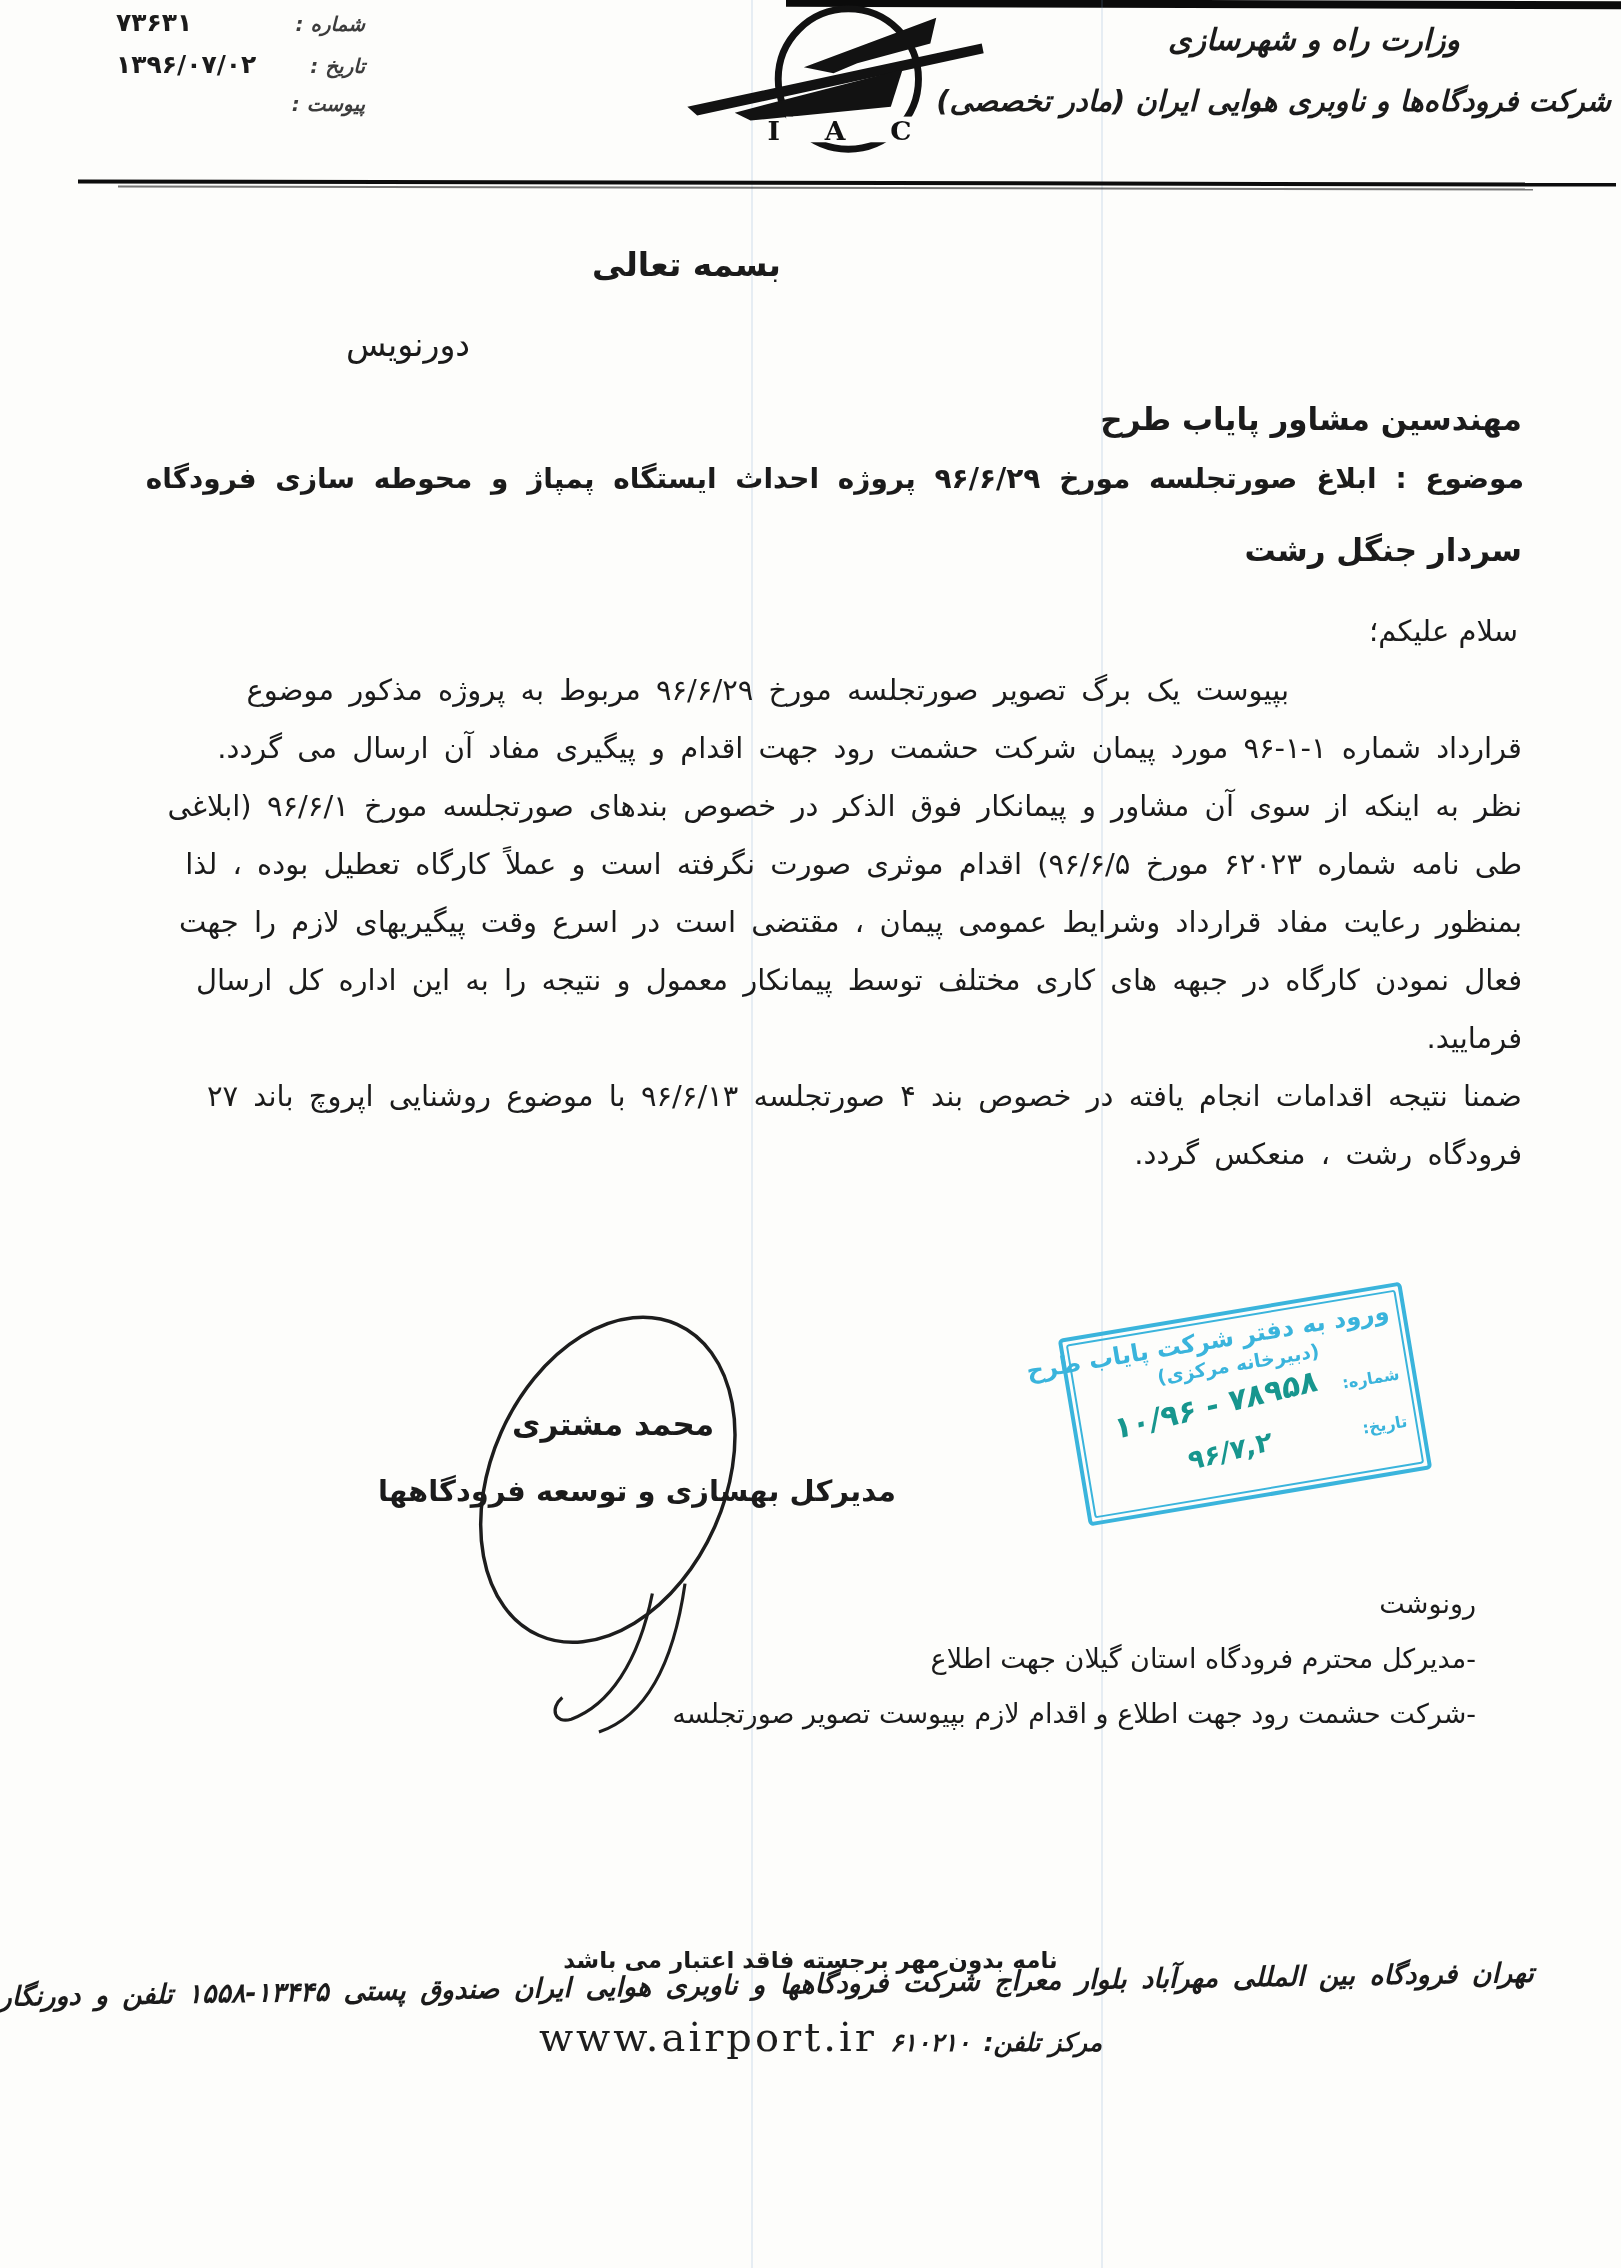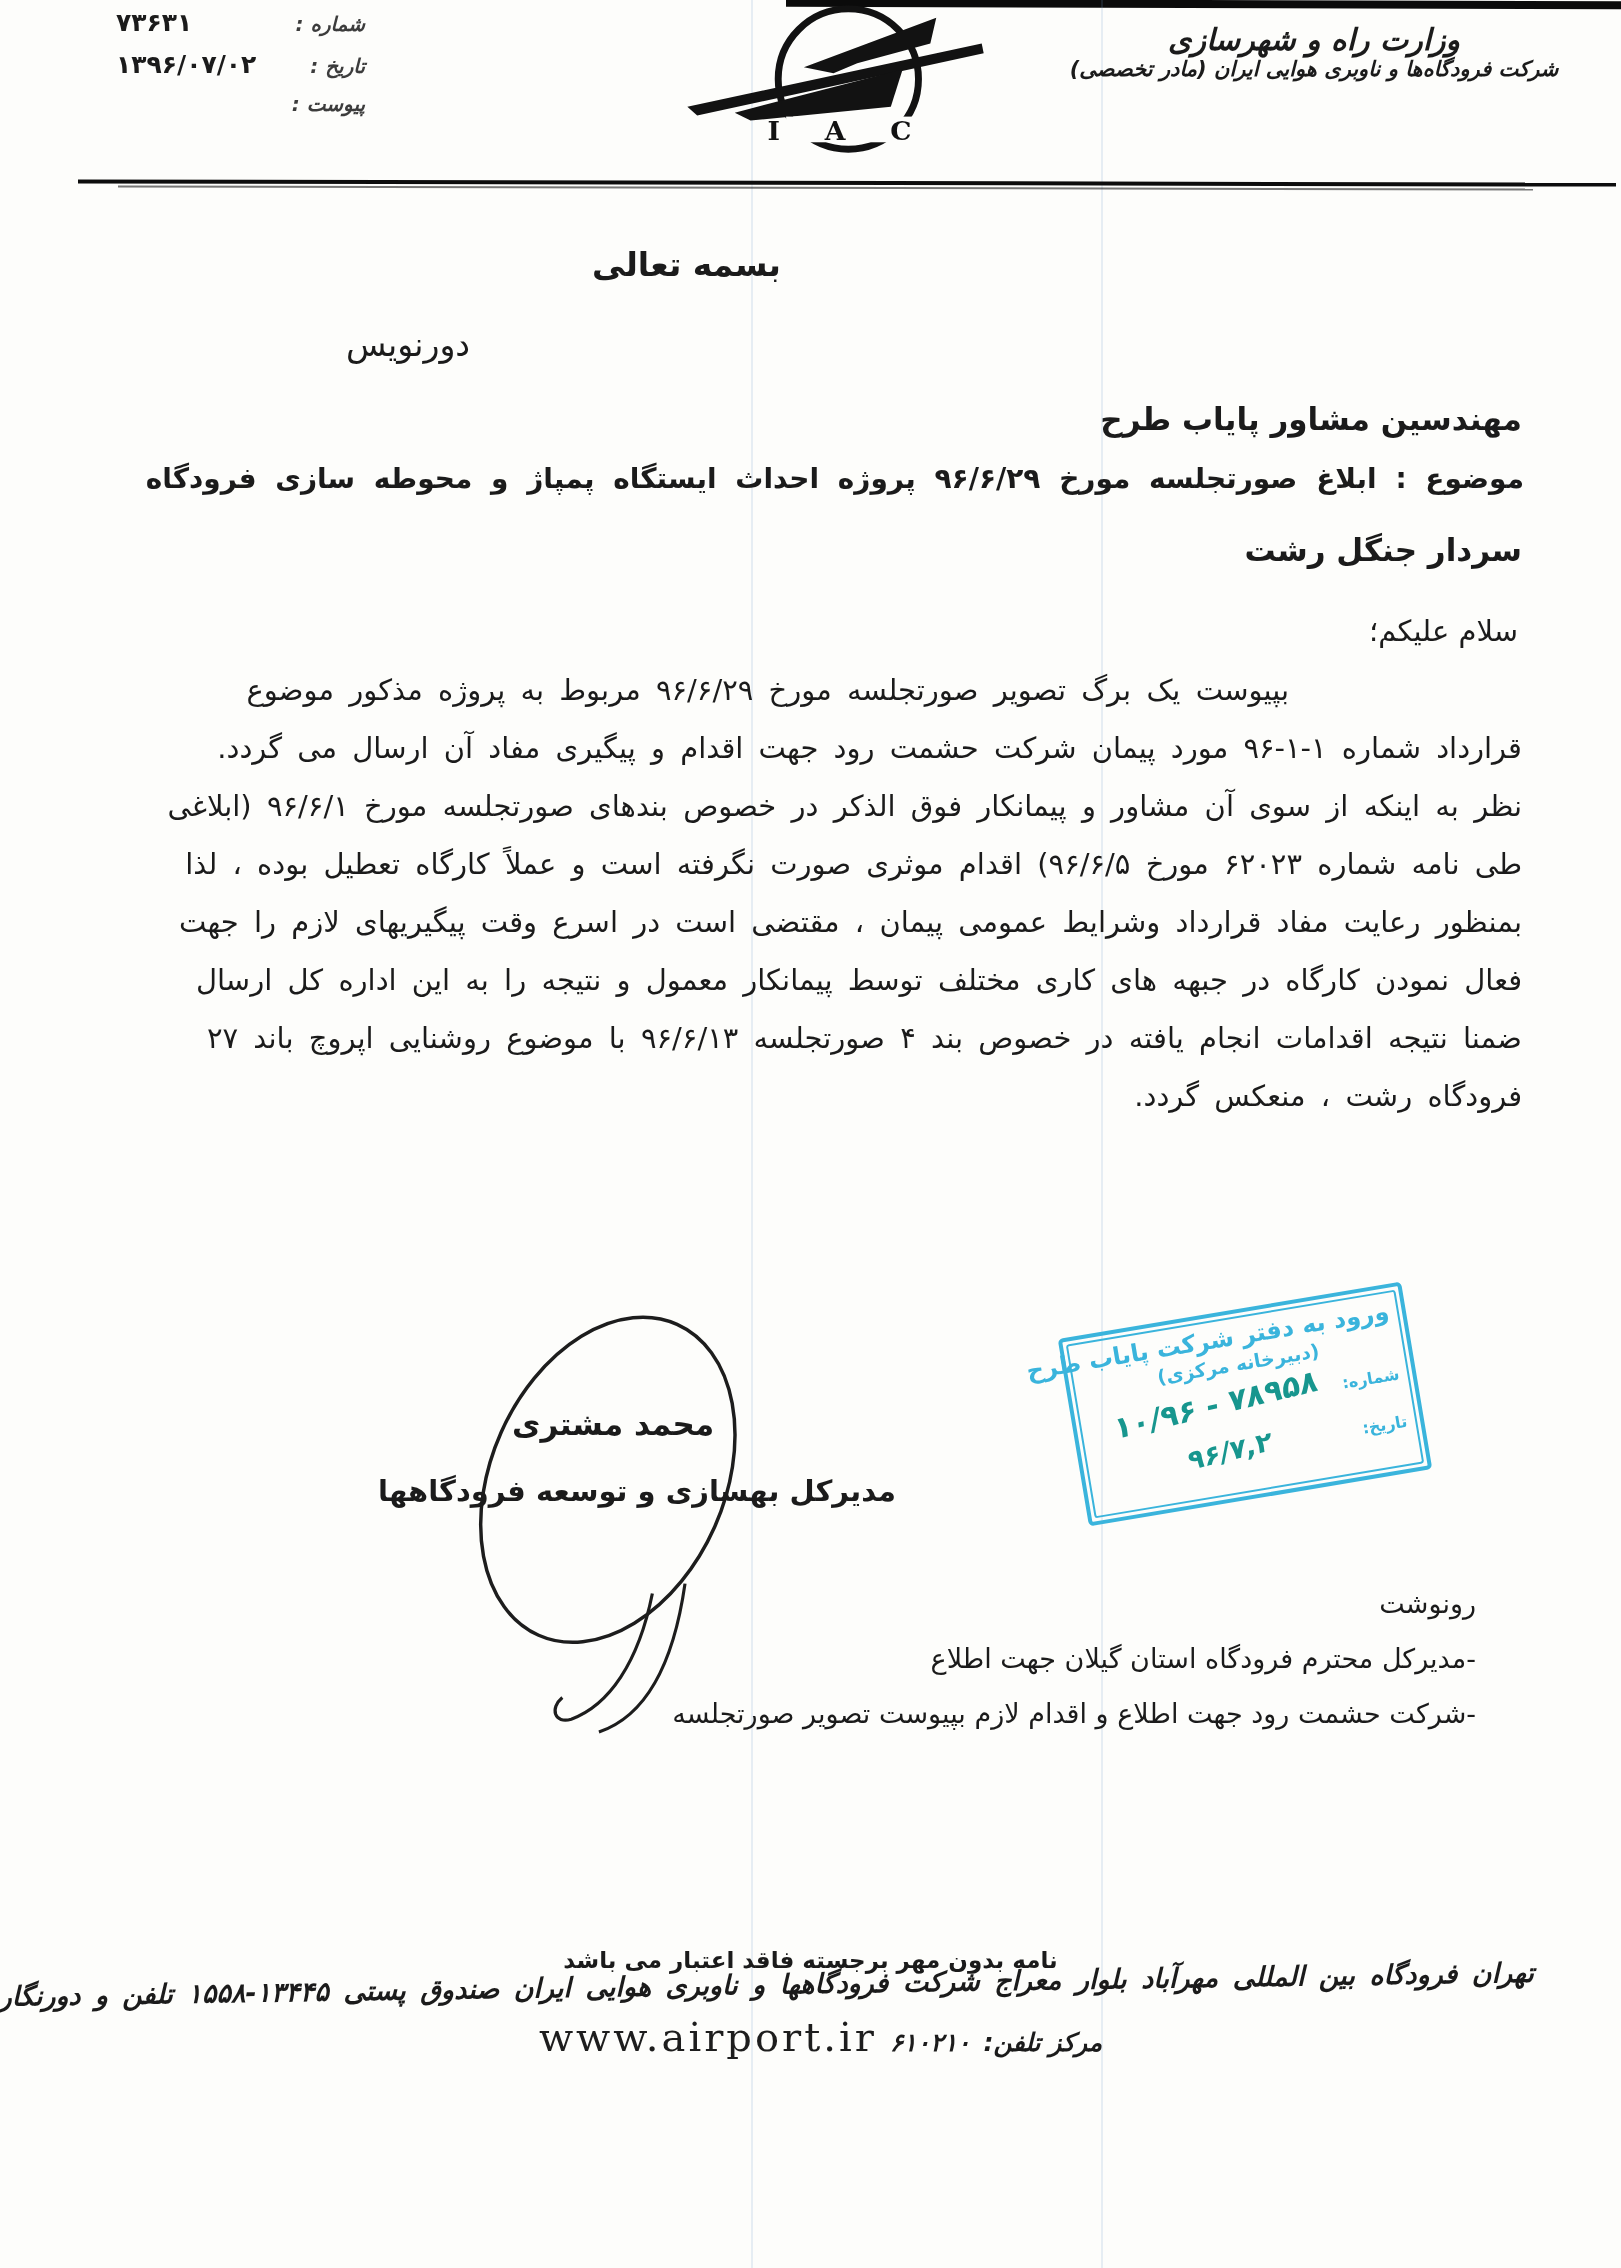--- a/index.html
+++ b/index.html
@@ -20,21 +20,21 @@
   .ref-value { font-size:25px; letter-spacing:2px; font-weight:bold; }
 
   
   .logo { position:absolute; top:2px; left:688px; width:297px; height:163px; }
   .logo svg { width:100%; height:100%; }
 
   
   .org-block { position:absolute; top:22px; right:10px; width:594px; text-align:center; }
   .hand { font-style:italic; font-weight:bold; }
   .org-line1 { font-size:30px; }
-  .org-line2 { font-size:21px; white-space:nowrap; }
+  .org-line2 { font-size:29px; margin-top:27px; white-space:nowrap; }
 
   .rule { position:absolute; top:181px; left:79px; width:1538px; height:4px; background:#0d0d0d; transform:rotate(.12deg); }
   .rule::after { content:""; position:absolute; top:6px; left:40px; width:92%; height:2px; background:rgba(10,10,10,.55); }
 
   .bismillah { position:absolute; top:245px; left:549px; width:277px; text-align:center; font-size:33px; font-weight:bold; }
   .doc-type  { position:absolute; top:325px; left:347px; font-size:33px; font-weight:normal; }
 
   .recipient { position:absolute; top:401px; right:99px; font-size:31px; font-weight:bold; white-space:nowrap; }
   .subject1  { position:absolute; top:462px; right:97px;  font-size:28px; font-weight:bold; white-space:nowrap; word-spacing:9px; }
   .subject2  { position:absolute; top:532px; right:99px; font-size:31px; font-weight:bold; white-space:nowrap; }
@@ -123,20 +123,21 @@
   <div class="subject2">سردار جنگل رشت</div>
   <div class="greeting">سلام علیکم؛</div>
 
   <div class="body-block">
     <div class="body-line indent">بپیوست یک برگ تصویر صورتجلسه مورخ ۹۶/۶/۲۹ مربوط به پروژه مذکور موضوع</div>
     <div class="body-line">قرارداد شماره ۱-۱-۹۶ مورد پیمان شرکت حشمت رود جهت اقدام و پیگیری مفاد آن ارسال می گردد.</div>
     <div class="body-line">نظر به اینکه از سوی آن مشاور و پیمانکار فوق الذکر در خصوص بندهای صورتجلسه مورخ ۹۶/۶/۱ (ابلاغی</div>
     <div class="body-line">طی نامه شماره ۶۲۰۲۳ مورخ ۹۶/۶/۵) اقدام موثری صورت نگرفته است و عملاً کارگاه تعطیل بوده ، لذا</div>
     <div class="body-line">بمنظور رعایت مفاد قرارداد وشرایط عمومی پیمان ، مقتضی است در اسرع وقت پیگیریهای لازم را جهت</div>
     <div class="body-line">فعال نمودن کارگاه در جبهه های کاری مختلف توسط پیمانکار معمول و نتیجه را به این اداره کل ارسال</div>
+    <div class="body-line">فرمایید.</div>
     <div class="body-line">ضمنا نتیجه اقدامات انجام یافته در خصوص بند ۴ صورتجلسه ۹۶/۶/۱۳ با موضوع روشنایی اپروچ باند ۲۷</div>
     <div class="body-line">فرودگاه رشت ، منعکس گردد.</div>
   </div>
 
   <svg class="signature" viewBox="0 0 380 470" xmlns="http://www.w3.org/2000/svg">
     <ellipse cx="205" cy="210" rx="118" ry="172" fill="none" stroke="#1d1d1d" stroke-width="3.5" transform="rotate(24 205 210)"></ellipse>
     <path d="M 250 325 C 236 395, 206 438, 168 452 C 151 457, 146 441, 159 430" fill="none" stroke="#1d1d1d" stroke-width="3.2"></path>
     <path d="M 283 315 C 272 392, 246 448, 196 465" fill="none" stroke="#1d1d1d" stroke-width="3.2"></path>
   </svg>
   <div class="sign-name">محمد مشتری</div>

